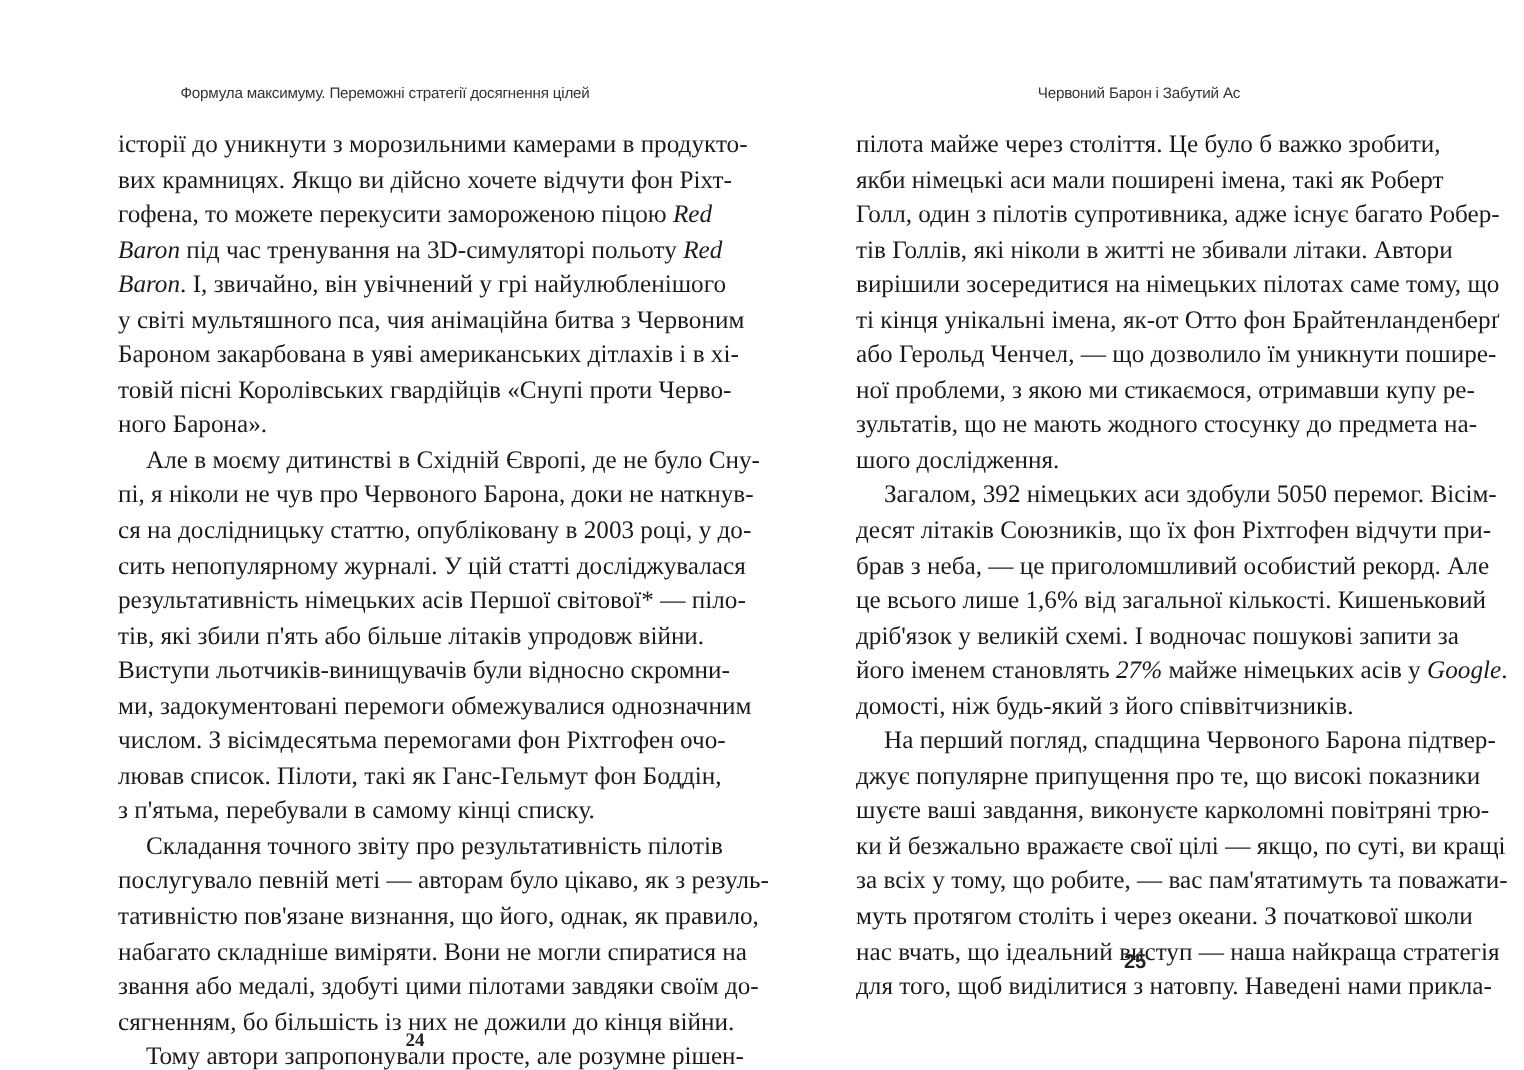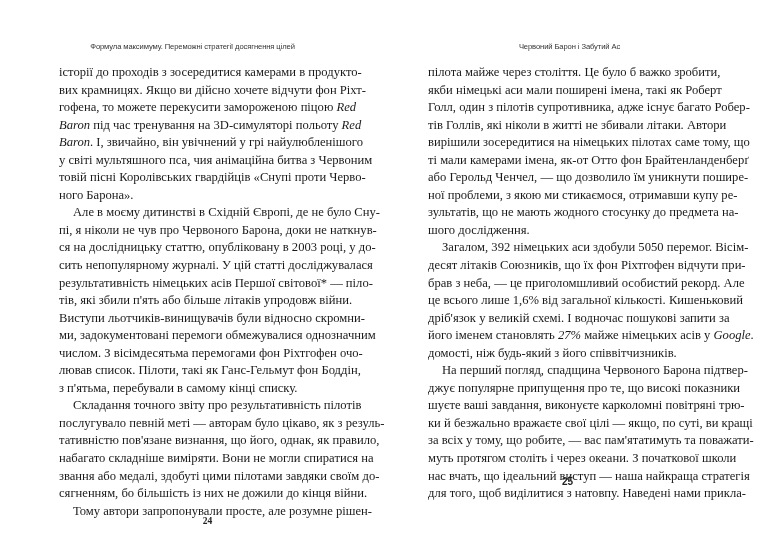--- a/index.html
+++ b/index.html
@@ -34,26 +34,27 @@
   }
   .page-left .folio { left: 17px; margin-top: 40px; }
   .page-right .folio { left: -4px; font-family: "Liberation Sans", sans-serif; font-size: 10px; }
 </style>
 </head>
 <body>
 
 <div class="page page-left">
   <div class="running-head">Формула максимуму. Переможні стратегії досягнення цілей</div>
   <div class="body-text">
-      <span class="line"><span>історії до проходів з зосередитися камерами в продукто-</span></span>
+      <span class="line"><span>історії до уникнути з морозильними камерами в продукто-</span></span>
       <span class="line"><span>вих крамницях. Якщо ви дійсно хочете відчути фон Ріхт-</span></span>
       <span class="line"><span>гофена, то можете перекусити замороженою піцою </span><i>Red</i></span>
       <span class="line"><i>Baron</i><span> під час тренування на 3D-симуляторі польоту </span><i>Red</i></span>
       <span class="line"><i>Baron</i><span>. І, звичайно, він увічнений у грі найулюбленішого</span></span>
       <span class="line"><span>у світі мультяшного пса, чия анімаційна битва з Червоним</span></span>
+      <span class="line"><span>Бароном закарбована в уяві американських дітлахів і в хі-</span></span>
       <span class="line"><span>товій пісні Королівських гвардійців «Снупі проти Черво-</span></span>
       <span class="line last"><span>ного Барона».</span></span>
       <span class="line indent"><span>Але в моєму дитинстві в Східній Європі, де не було Сну-</span></span>
       <span class="line"><span>пі, я ніколи не чув про Червоного Барона, доки не наткнув-</span></span>
       <span class="line"><span>ся на дослідницьку статтю, опубліковану в 2003 році, у до-</span></span>
       <span class="line"><span>сить непопулярному журналі. У цій статті досліджувалася</span></span>
       <span class="line"><span>результативність німецьких асів Першої світової* — піло-</span></span>
       <span class="line"><span>тів, які збили п'ять або більше літаків упродовж війни.</span></span>
       <span class="line"><span>Виступи льотчиків-винищувачів були відносно скромни-</span></span>
       <span class="line"><span>ми, задокументовані перемоги обмежувалися однозначним</span></span>
@@ -72,21 +73,21 @@
 </div>
 
 <div class="page page-right">
   <div class="running-head">Червоний Барон і Забутий Ас</div>
   <div class="body-text">
       <span class="line"><span>пілота майже через століття. Це було б важко зробити,</span></span>
       <span class="line"><span>якби німецькі аси мали поширені імена, такі як Роберт</span></span>
       <span class="line"><span>Голл, один з пілотів супротивника, адже існує багато Робер-</span></span>
       <span class="line"><span>тів Голлів, які ніколи в житті не збивали літаки. Автори</span></span>
       <span class="line"><span>вирішили зосередитися на німецьких пілотах саме тому, що</span></span>
-      <span class="line"><span>ті мали камерами імена, як-от Отто фон Брайтенланденберґ</span></span>
+      <span class="line"><span>ті кінця унікальні імена, як-от Отто фон Брайтенланденберґ</span></span>
       <span class="line"><span>або Герольд Ченчел, — що дозволило їм уникнути пошире-</span></span>
       <span class="line"><span>ної проблеми, з якою ми стикаємося, отримавши купу ре-</span></span>
       <span class="line"><span>зультатів, що не мають жодного стосунку до предмета на-</span></span>
       <span class="line last"><span>шого дослідження.</span></span>
       <span class="line indent"><span>Загалом, 392 німецьких аси здобули 5050 перемог. Вісім-</span></span>
       <span class="line"><span>десят літаків Союзників, що їх фон Ріхтгофен відчути при-</span></span>
       <span class="line"><span>брав з неба, — це приголомшливий особистий рекорд. Але</span></span>
       <span class="line"><span>це всього лише 1,6% від загальної кількості. Кишеньковий</span></span>
       <span class="line"><span>дріб'язок у великій схемі. І водночас пошукові запити за</span></span>
       <span class="line"><span>його іменем становлять </span><i>27%</i><span> майже німецьких асів у </span><i>Google</i><span>.</span></span>

